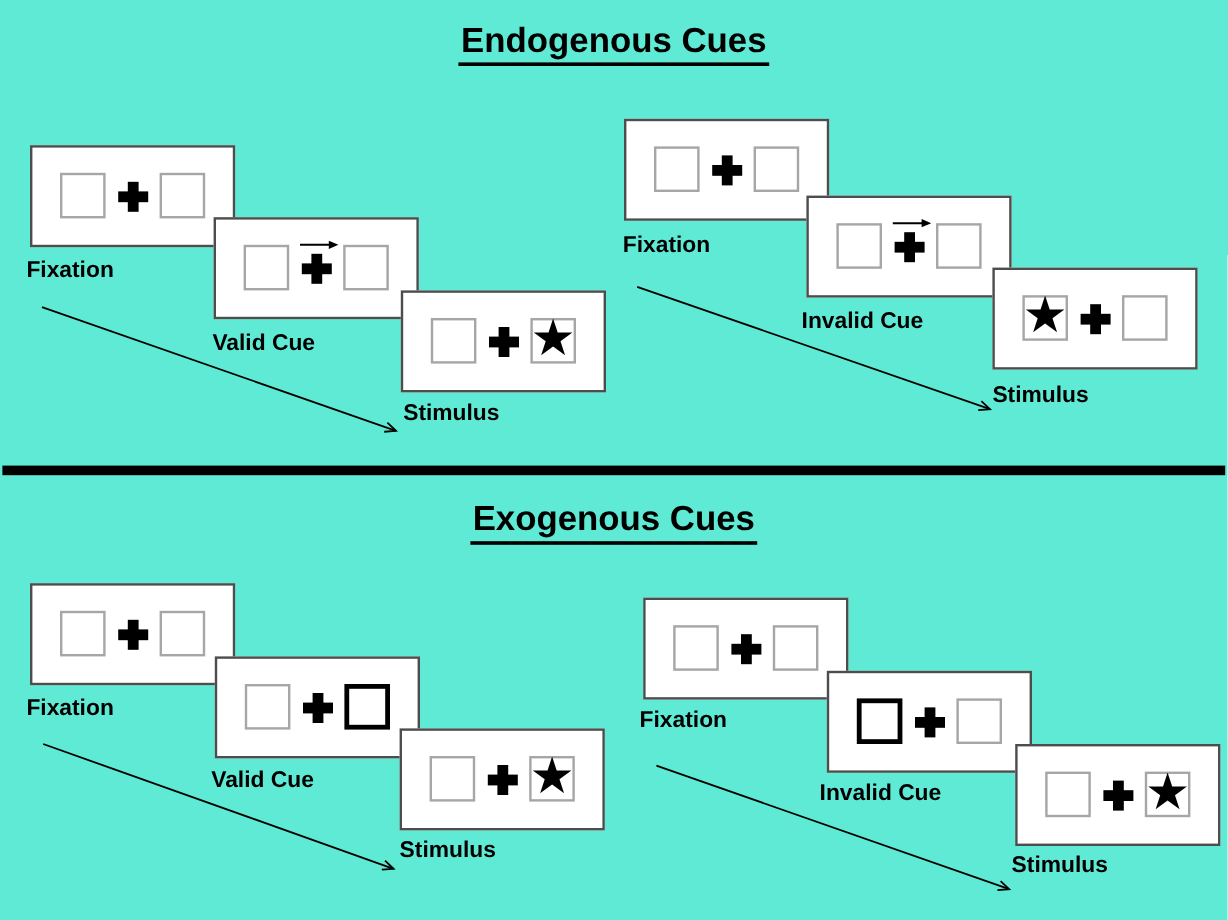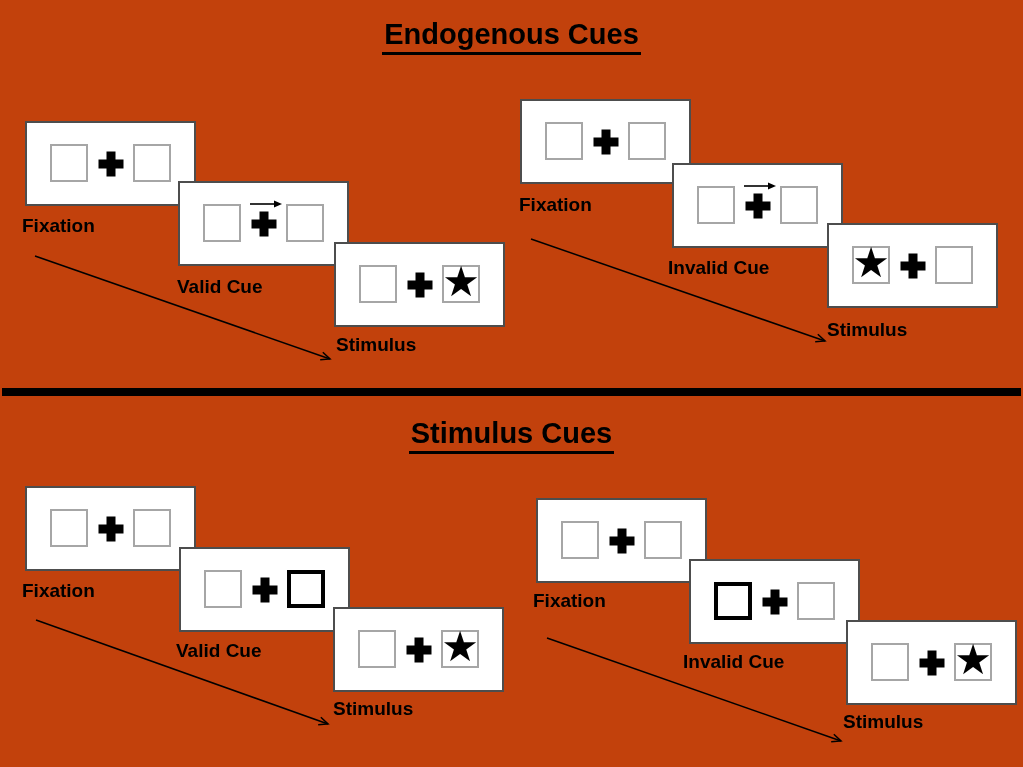--- a/index.html
+++ b/index.html
@@ -1,16 +1,16 @@
 <!DOCTYPE html>
 <html><head>
 <meta charset="utf-8">
 <style>
   html,body{margin:0;padding:0;background:#ffffff;}
-  .page{position:relative;width:1023px;height:767px;background:#c2410c;overflow:hidden;
+  .page{position:relative;width:1023px;height:767px;background:#5eead4;overflow:hidden;
         font-family:"Liberation Sans",sans-serif;color:#000;}
   .group{display:contents;}
   .title{position:absolute;left:0;width:100%;text-align:center;
          font-size:29px;font-weight:700;line-height:34px;}
   .title .u{border-bottom:3px solid #000;padding:0 2px 2px 2px;}
   .card{position:absolute;width:171px;height:85px;background:#fff;
         border:2px solid #4d4d4d;box-sizing:border-box;}
   .sq{position:absolute;top:21px;width:38px;height:38px;background:#fff;
       border:2px solid #a6a6a6;box-sizing:border-box;
       display:flex;align-items:center;justify-content:center;}
@@ -102,21 +102,21 @@
     </div>
   </div>
 
   
   <div class="divider"></div>
 
   
   <div class="group">
 
     <div class="title" style="top:416px">
-      <span class="u">Stimulus Cues</span>
+      <span class="u">Exogenous Cues</span>
     </div>
 
     
     <div class="group">
       <div class="card" style="left:25px;top:486px">
         <div class="sq l"></div>
         <div class="plus"></div>
         <div class="sq r"></div>
       </div>
       <div class="card-label" style="left:22px;top:579px">Fixation</div>

